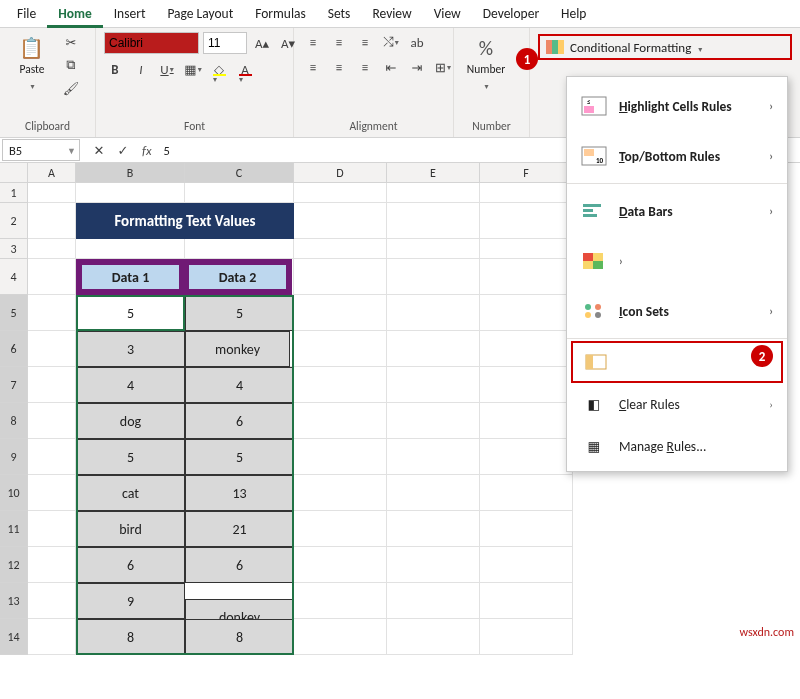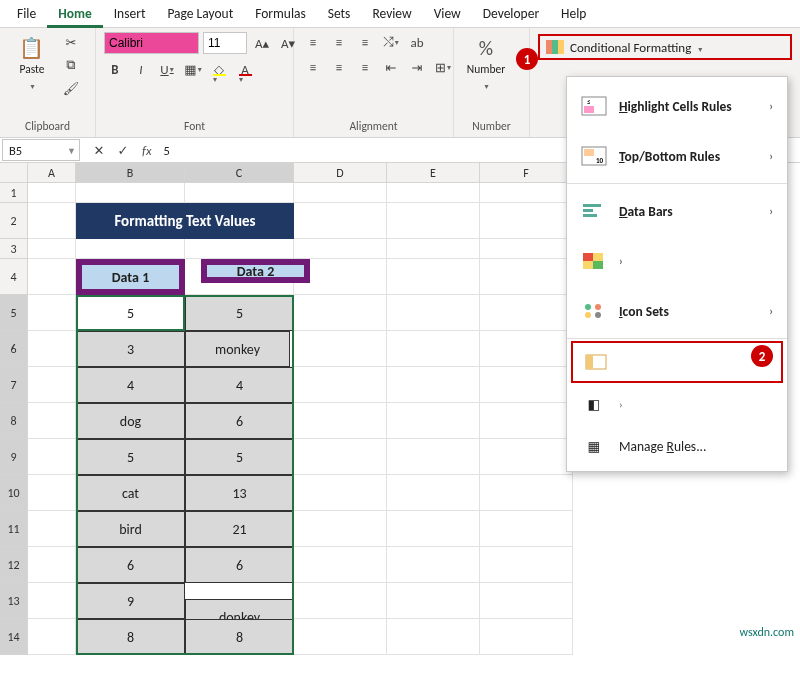--- a/index.html
+++ b/index.html
@@ -17,21 +17,21 @@
     .rg-content { flex: 1; display: flex; align-items: flex-start; gap: 4px; }
 
     .big-btn { display: flex; flex-direction: column; align-items: center; width: 48px; padding-top: 4px; gap: 2px; }
     .big-btn .ic { font-size: 20px; color:#555;}
     .big-btn span { font-size: 11.5px; }
 
     .stack { display: flex; flex-direction: column; gap: 3px; }
     .row { display: flex; gap: 4px; align-items: center; }
     .sm-ic { width: 22px; height:20px; display:flex;align-items:center;justify-content:center; font-size:13px; color:#444; border:1px solid transparent;}
 
-    .font-name { width: 95px; height: 22px; border:1px solid #c6c6c6; background:#ec4899; font-size:12px; padding-left:4px;}
+    .font-name { width: 95px; height: 22px; border:1px solid #c6c6c6; background:#b91c1c; font-size:12px; padding-left:4px;}
     .font-size { width: 44px; height: 22px; border:1px solid #c6c6c6; background:#fff; font-size:12px; padding-left:4px;}
     .bold{font-weight:bold;}
     .italic{font-style:italic;}
     .under{text-decoration:underline;}
 
     .underline-a{ position:relative;}
     .underline-a::after{content:"";position:absolute;bottom:2px;left:3px;right:3px;height:2px;background:#c00;}
     .fill-sw::after{content:"";position:absolute;bottom:2px;left:3px;right:3px;height:2px;background:#ffff00;}
 
     
@@ -68,21 +68,21 @@
     .cell{position:absolute;border-right:1px solid #e1e1e1;border-bottom:1px solid #e1e1e1;display:flex;align-items:center;justify-content:center;font-size:14px;font-family:Calibri,Arial;}
 
     .title-cell{background:#203864;color:#fff;font-weight:bold;font-size:15px; border:1px solid #203864;}
     .hdr-cell{background:#bdd7ee;font-weight:bold;border:6px solid #701a75;}
     .data-cell{background:#d9d9d9;border:1px solid #333;}
     .active-cell{background:#fff;border:2px solid #217346;}
 
     .sel-border{position:absolute;border:2px solid #217346;pointer-events:none;}
     .colh.sel,.rowh.sel{background:#d2d2d2;}
 
-    .watermark{position:absolute;right:6px;bottom:60px;font-size:12px;color:#0f766e;transform:rotate(0);}
+    .watermark{position:absolute;right:6px;bottom:60px;font-size:12px;color:#b91c1c;transform:rotate(0);}
 
     .tiny-arrow::after{content:"▾";font-size:8px;margin-left:1px;color:#666;}
 
     .icon-rows svg, .mic svg{display:block;}
   </style>
 </head>
 <body>
 
 <div class="menubar">
   <div class="tab">File</div>
@@ -305,21 +305,21 @@
       <div class="cell" style="left: 452px; top: 184px; width: 93px; height: 36px;"></div>
       <div class="cell" style="left: 452px; top: 220px; width: 93px; height: 36px;"></div>
       <div class="cell" style="left: 452px; top: 256px; width: 93px; height: 36px;"></div>
       <div class="cell" style="left: 452px; top: 292px; width: 93px; height: 36px;"></div>
       <div class="cell" style="left: 452px; top: 328px; width: 93px; height: 36px;"></div>
       <div class="cell" style="left: 452px; top: 364px; width: 93px; height: 36px;"></div>
       <div class="cell" style="left: 452px; top: 400px; width: 93px; height: 36px;"></div>
       <div class="cell" style="left: 452px; top: 436px; width: 93px; height: 36px;"></div>
       <div class="cell title-cell" style="left: 48px; top: 20px; width: 218px; height: 36px;">Formatting Text Values</div>
       <div class="cell hdr-cell" style="left: 48px; top: 76px; width: 109px; height: 36px;">Data 1</div>
-      <div class="cell hdr-cell" style="left: 173px; top: 76px; width: 109px; height: 24px;">Data 2</div>
+      <div class="cell hdr-cell" style="left: 155px; top: 76px; width: 109px; height: 36px;">Data 2</div>
       <div class="cell active-cell" style="left: 48px; top: 112px; width: 109px; height: 36px;">5</div>
       <div class="cell data-cell" style="left: 157px; top: 112px; width: 109px; height: 36px;">5</div>
       <div class="cell data-cell" style="left: 48px; top: 148px; width: 109px; height: 36px;">3</div>
       <div class="cell data-cell" style="left: 157px; top: 148px; width: 105px; height: 36px;">monkey</div>
       <div class="cell data-cell" style="left: 48px; top: 184px; width: 109px; height: 36px;">4</div>
       <div class="cell data-cell" style="left: 157px; top: 184px; width: 109px; height: 36px;">4</div>
       <div class="cell data-cell" style="left: 48px; top: 220px; width: 109px; height: 36px;">dog</div>
       <div class="cell data-cell" style="left: 157px; top: 220px; width: 109px; height: 36px;">6</div>
       <div class="cell data-cell" style="left: 48px; top: 256px; width: 109px; height: 36px;">5</div>
       <div class="cell data-cell" style="left: 157px; top: 256px; width: 109px; height: 36px;">5</div>
@@ -400,20 +400,21 @@
     <div class="mic">
         <svg width="22" height="16">
           <rect x="1" y="1" width="20" height="14" fill="none" stroke="#d8a54a"></rect>
           <rect x="1" y="1" width="7" height="14" fill="#f2c879"></rect>
         </svg>
       </div>
     <div class="callout c2">2</div>
   </div>
   <div class="cf-item">
     <div class="mic">◧</div>
+    <span class="lbl"><span class="ul">C</span>lear Rules</span>
     <span class="chev">›</span>
   </div>
   <div class="cf-item">
     <div class="mic">▦</div>
     <span class="lbl">Manage <span class="ul">R</span>ules...</span>
   </div>
 </div>
 
 <div class="watermark">wsxdn.com</div>
 

